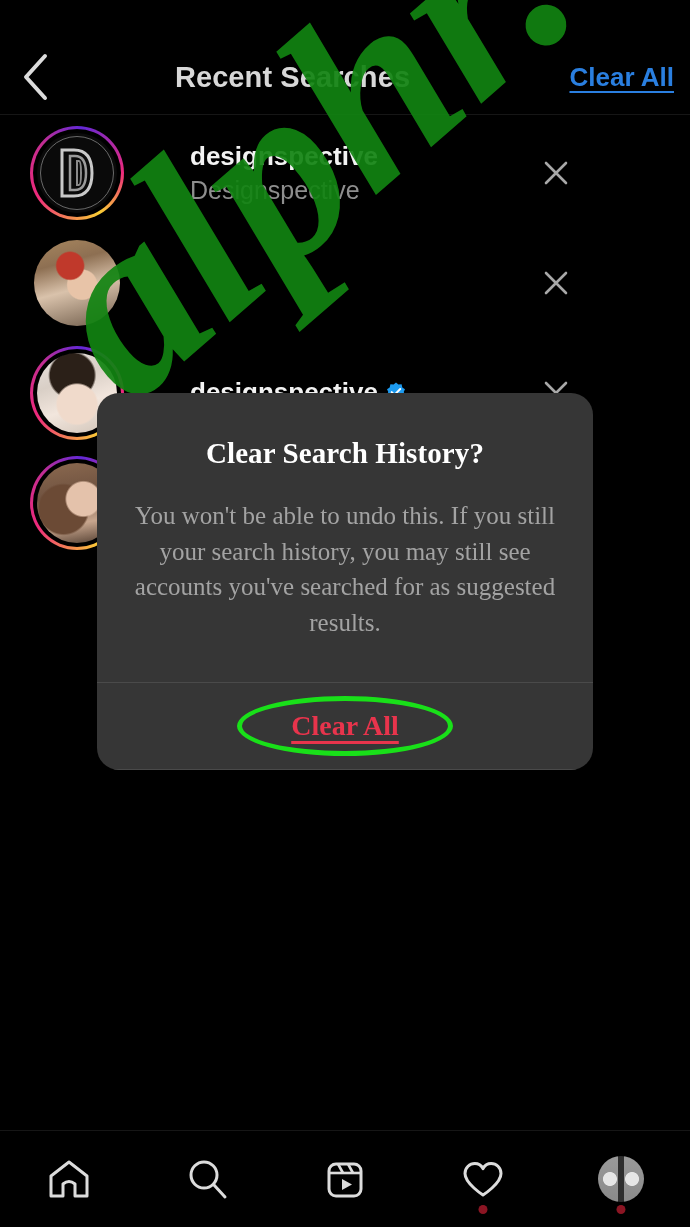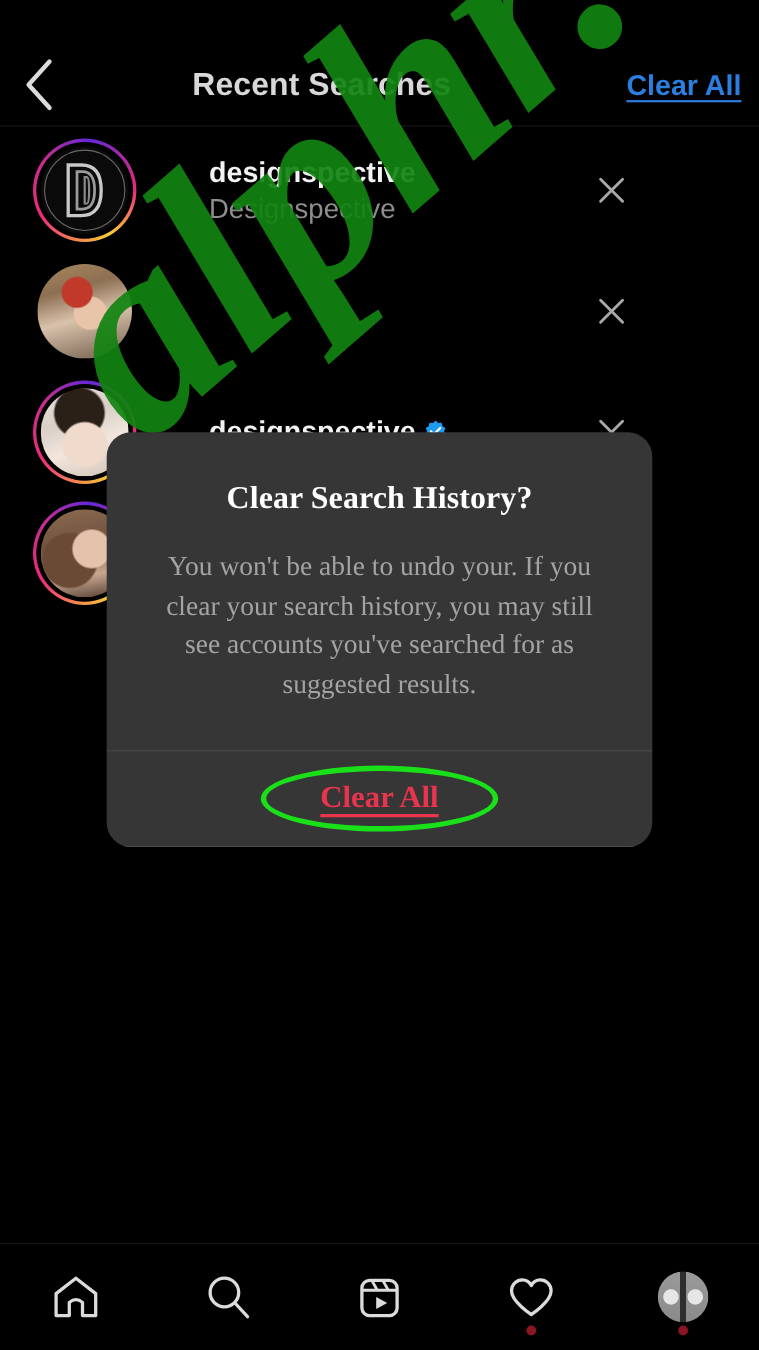--- a/index.html
+++ b/index.html
@@ -304,21 +304,21 @@
       </div>
     </div>
 
   </div>
 
   <div class="watermark">alphr.com</div>
 
   <div class="dialog">
     <div class="dialog-body">
       <div class="dialog-title">Clear Search History?</div>
-      <div class="dialog-message">You won't be able to undo your. If you clear your search history, you may still see accounts you've searched for as suggested results.</div>
+      <div class="dialog-message">You won't be able to undo this. If you still your search history, you may still see accounts you've searched for as suggested results.</div>
     </div>
     <div class="dialog-sep"></div>
     <div class="dialog-action">
       <span class="action-label action-destructive">Clear All</span>
       <div class="annot-ellipse"></div>
     </div>
     <div class="dialog-sep"></div>
   </div>
 
   <div class="bottom-nav">

